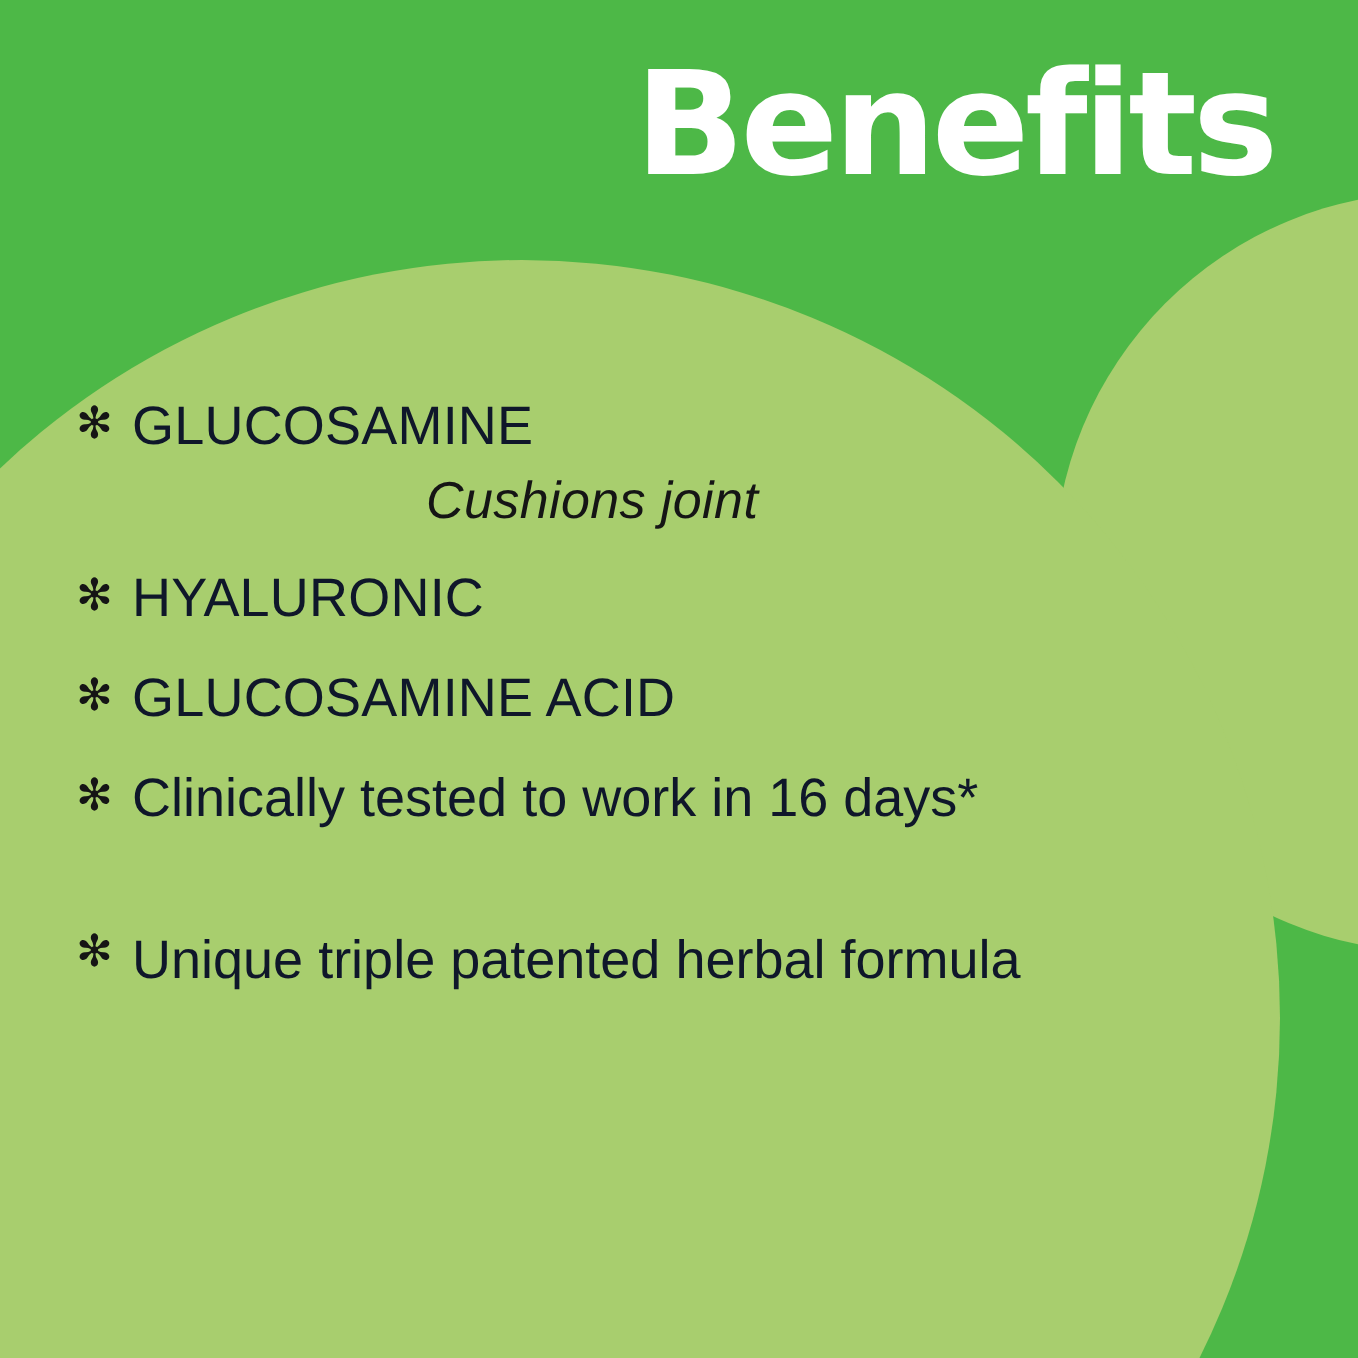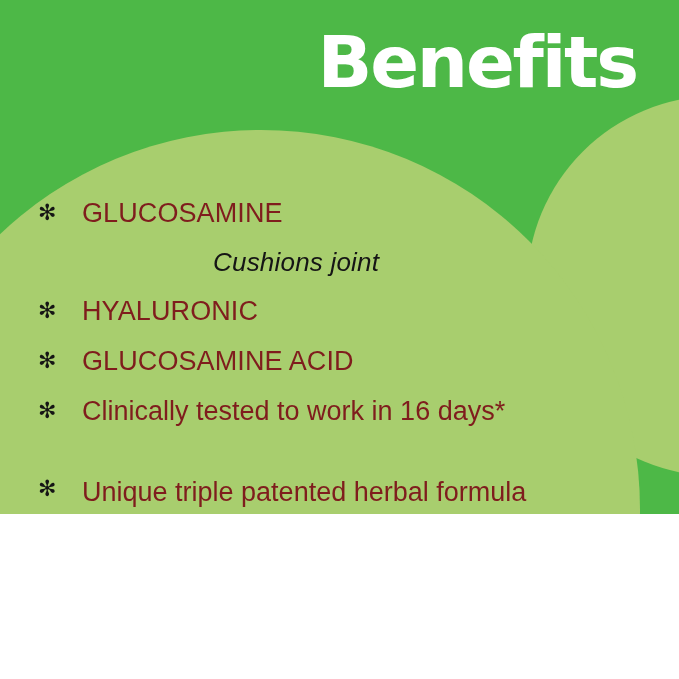--- a/index.html
+++ b/index.html
@@ -9,21 +9,21 @@
   body {
     width: 679px;
     height: 679px;
     overflow: hidden;
     font-family: "DejaVu Sans", sans-serif;
   }
 
   #poster {
     position: relative;
     width: 679px;
-    height: 514px;
+    height: 679px;
     overflow: hidden;
     background: #4DB847;
   }
 
   
   .bg-layer {
     position: absolute;
     inset: 0;
     width: 679px;
     height: 679px;
@@ -94,41 +94,40 @@
     width: 28px;
     color: #151515;
     font-family: "DejaVu Sans", sans-serif;
     font-size: 22px;
     line-height: 34px;
     text-align: left;
   }
 
   .label {
     flex: 1 1 auto;
-    color: #7f1d1d;
+    color: #0f172a;
     font-family: "Liberation Sans", sans-serif;
     font-weight: 400;
     font-size: 27px;
     line-height: 34px;
     letter-spacing: 0.1px;
-    margin-left: 16px;
   }
 
   .label.sentence {
     font-size: 27px;
     letter-spacing: 0px;
   }
 
   .label.two-line {
     line-height: 40px;
   }
 
   .sub {
     margin-left: 175px;
-    margin-top: 16px;
+    margin-top: 4px;
     color: #151515;
     font-family: "Liberation Sans", sans-serif;
     font-style: italic;
     font-weight: 400;
     font-size: 26px;
     line-height: 32px;
     letter-spacing: 0.2px;
   }
 
   .item.spaced {

